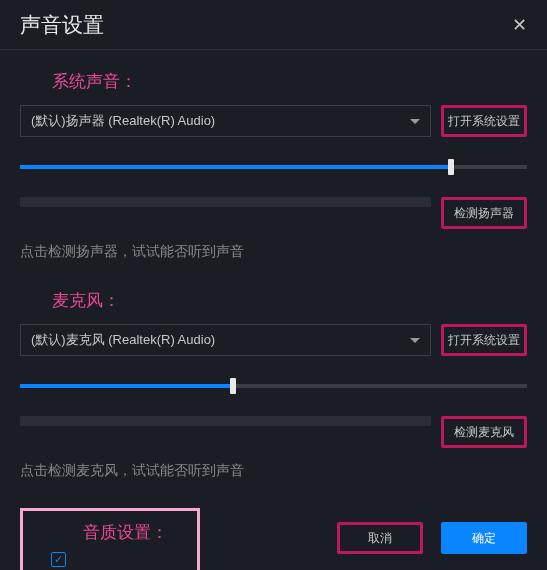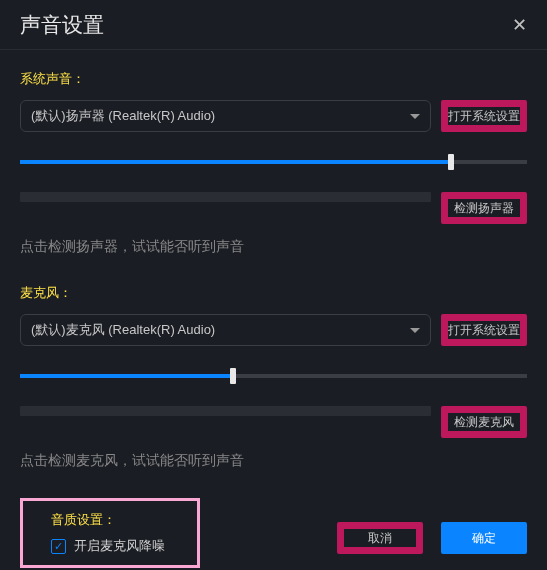--- a/index.html
+++ b/index.html
@@ -19,46 +19,46 @@
   height: 50px;
   display: flex;
   align-items: center;
   justify-content: space-between;
   padding: 0 20px;
   border-bottom: 1px solid #2a2d33;
 }
 .title { color: #e8e8e8; font-size: 21px; }
 .close-btn { color: #c0c0c0; font-size: 18px; cursor: pointer; }
 .content { padding: 20px 20px 0 20px; }
-.section-label { color: #fde047; margin-bottom: 12px; font-size: 13px; }
+.section-label { color: #ec4899; margin-bottom: 12px; font-size: 17px; margin-left: 32px; }
 .row { display: flex; gap: 10px; margin-bottom: 14px; }
 .select {
   flex: 1;
   height: 32px;
   background: #1a1d23;
   border: 1px solid #3a3d43;
-  border-radius: 6px;
+  border-radius: 0;
   display: flex;
   align-items: center;
   justify-content: space-between;
   padding: 0 10px;
   color: #c8c8c8;
   cursor: pointer;
 }
 .sel-arrow {
   width: 0; height: 0;
   border-left: 5px solid transparent;
   border-right: 5px solid transparent;
   border-top: 5px solid #999;
 }
 .btn {
   width: 86px;
   height: 32px;
   background: #1a1d23;
-  border: 7px solid #be185d;
+  border: 3px solid #be185d;
   border-radius: 2px;
   color: #c8c8c8;
   display: flex;
   align-items: center;
   justify-content: center;
   cursor: pointer;
   font-size: 12px;
 }
 .slider {
   flex: 1;
@@ -177,21 +177,20 @@
     <div class="row">
       <div class="progress"></div>
       <div class="btn">检测麦克风</div>
     </div>
     <div class="hint">点击检测麦克风，试试能否听到声音</div>
 
     <div class="highlight-box">
       <div class="section-label" style="margin-bottom:6px">音质设置：</div>
       <div class="checkbox-row">
         <div class="checkbox">✓</div>
-        <span>开启麦克风降噪</span>
       </div>
     </div>
 
   </div>
 
   <div class="footer">
     <div class="btn">取消</div>
     <div class="btn btn-primary">确定</div>
   </div>
 </div>

